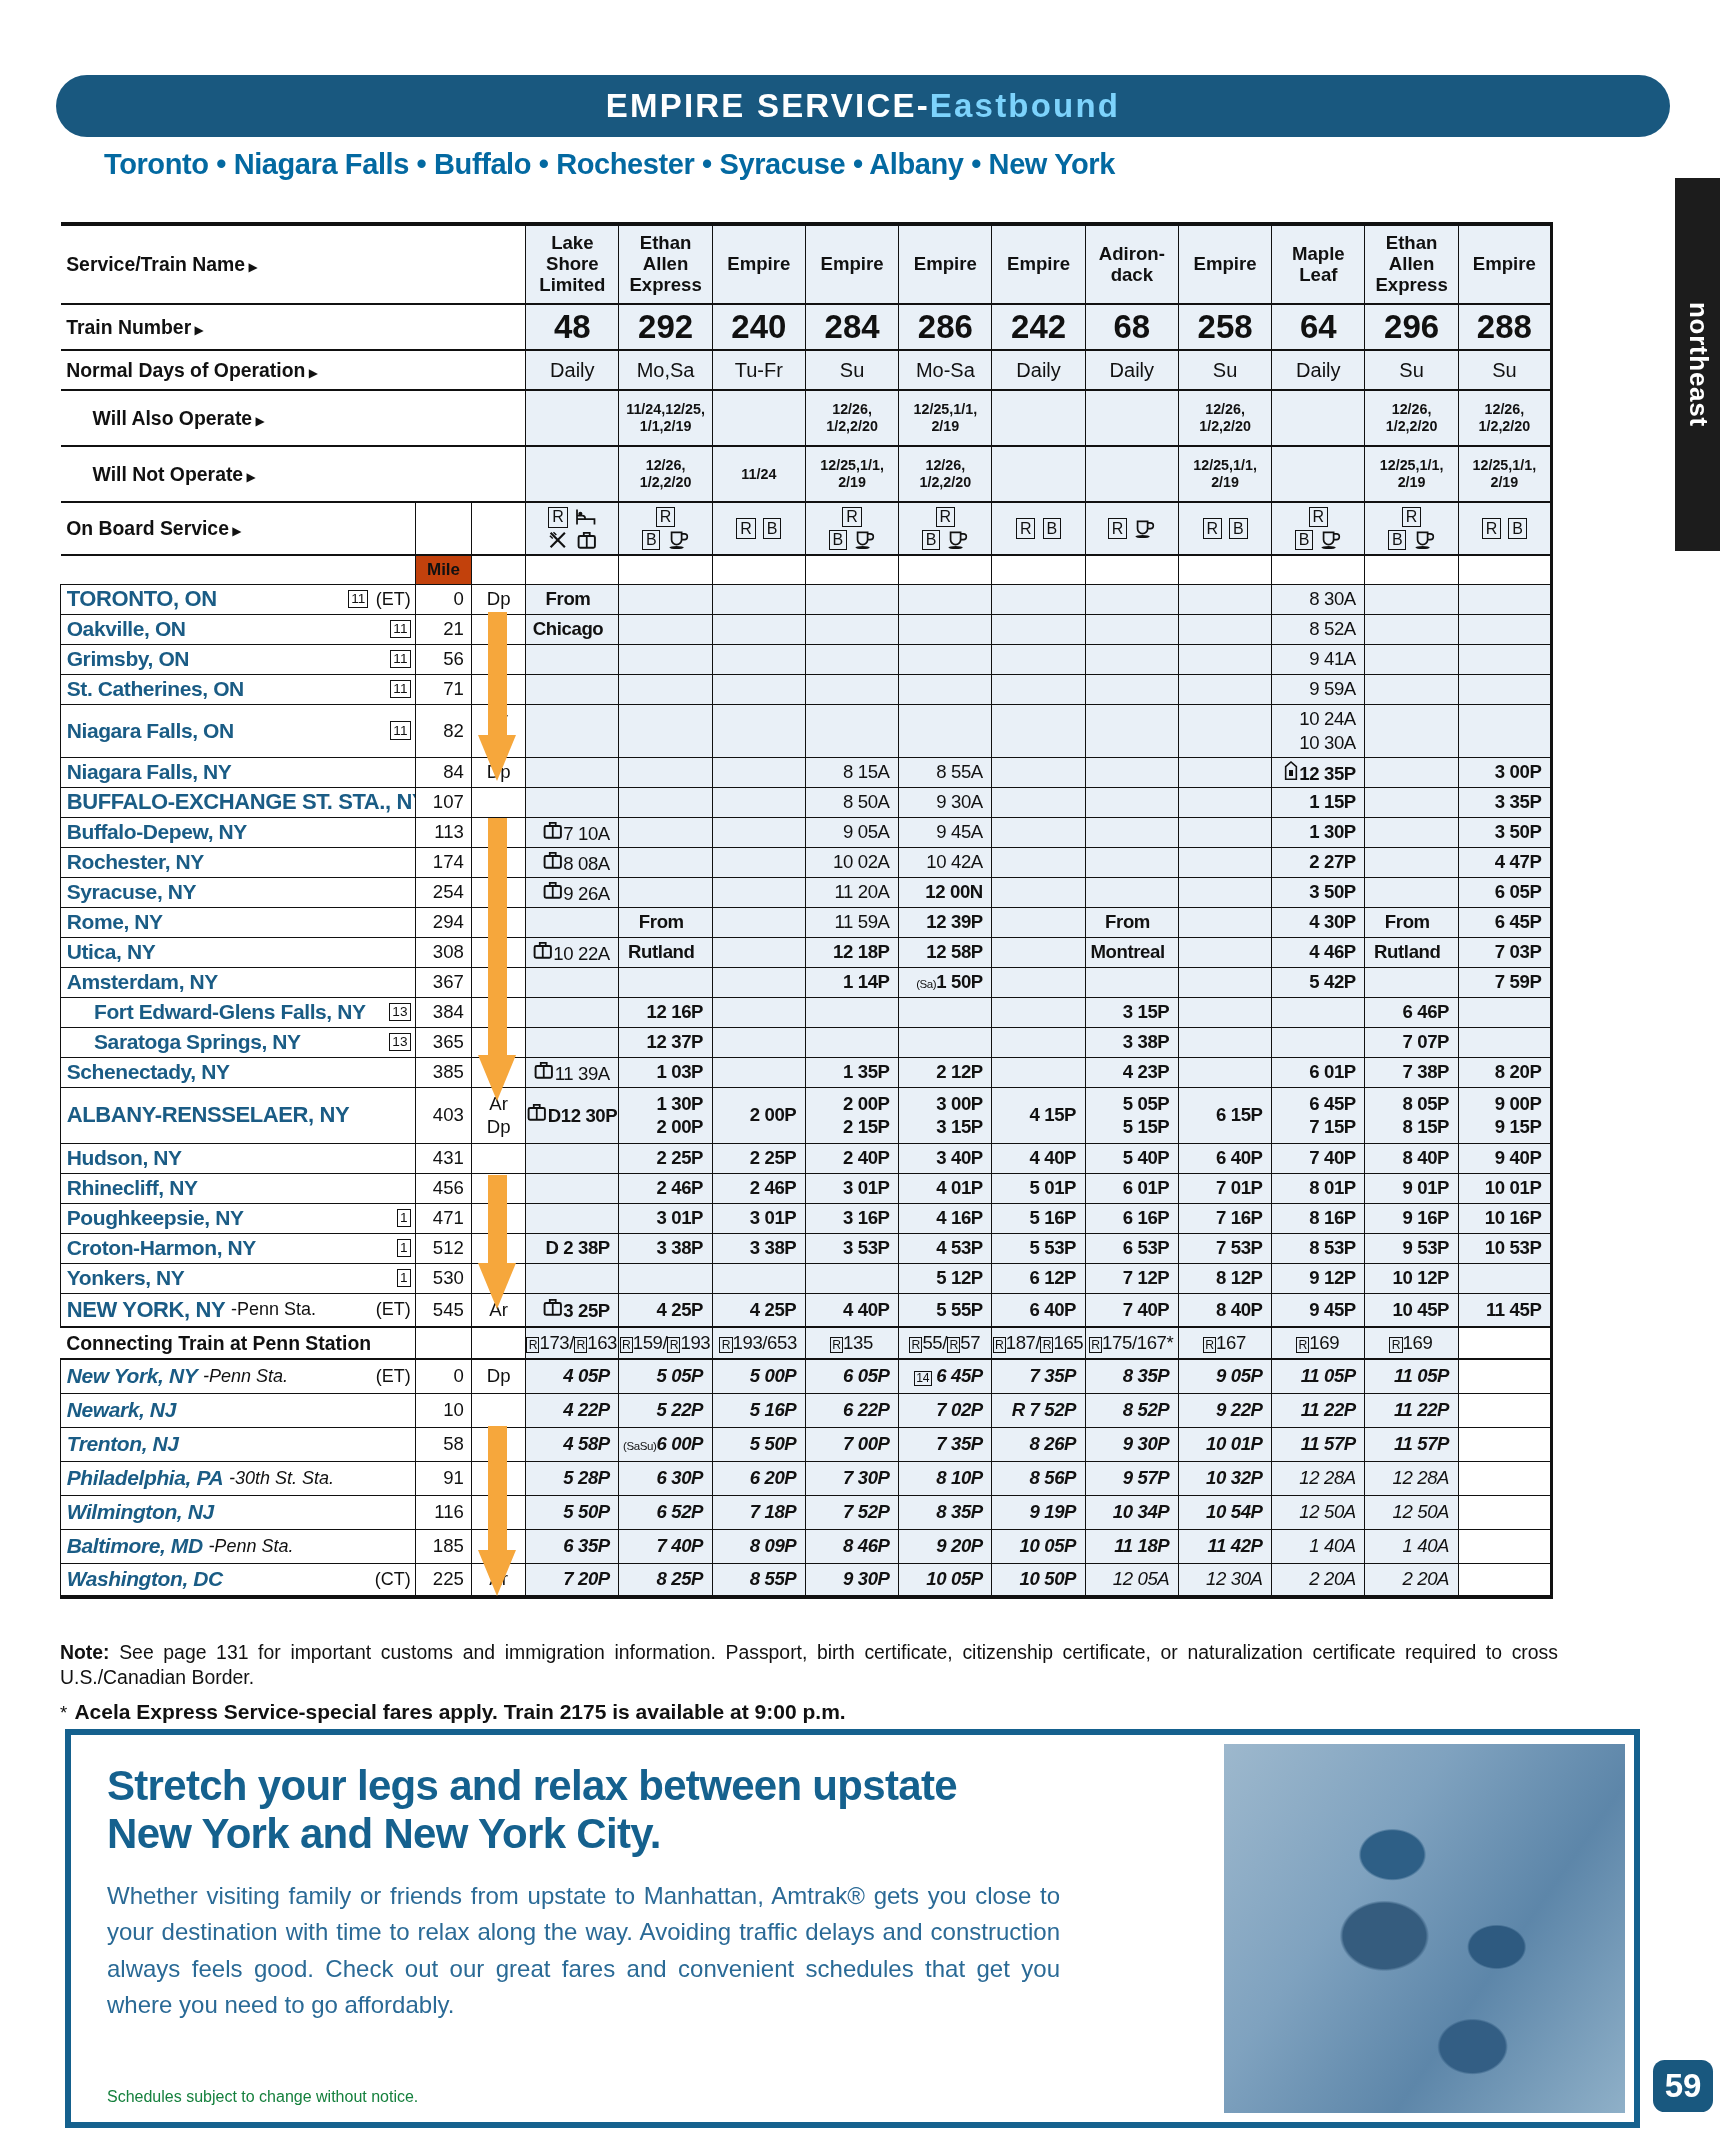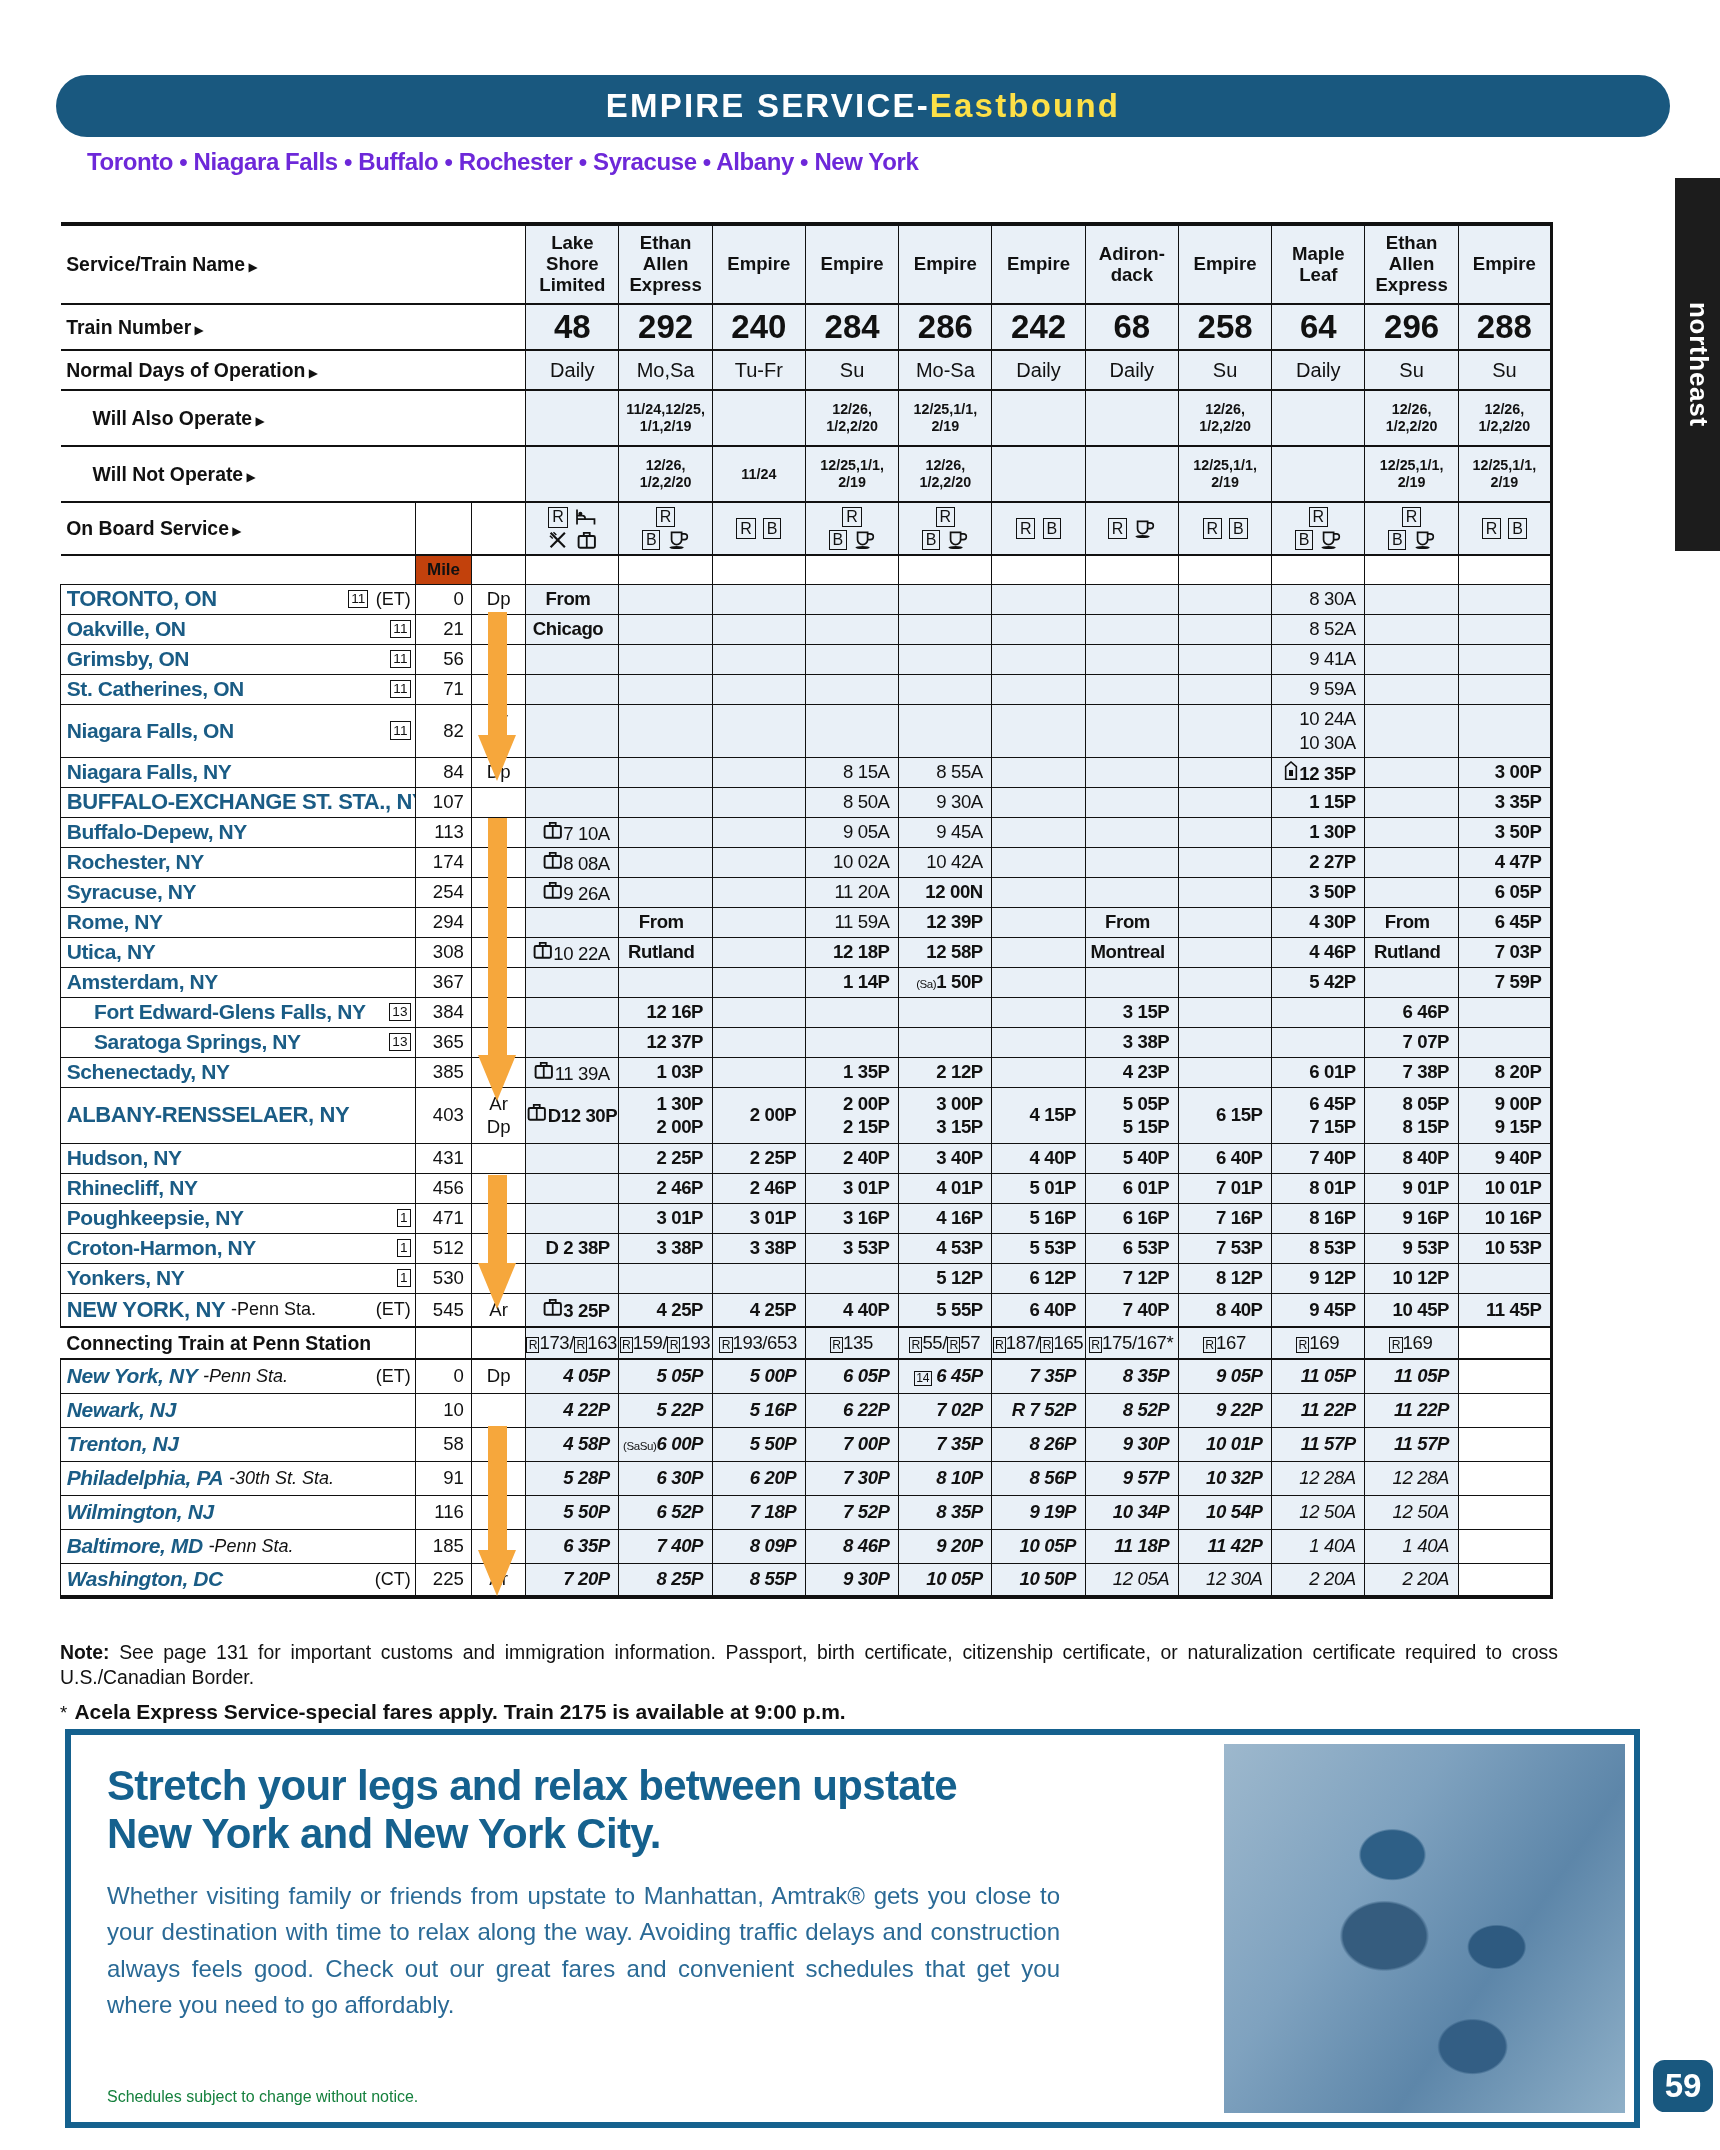--- a/index.html
+++ b/index.html
@@ -2,24 +2,24 @@
 <html style="font-size:11.5px"><head>
 <meta charset="utf-8">
 <style>
   html,body{margin:0;padding:0;background:#fff;}
   #page{position:relative;width:1721px;height:2151px;background:#fff;overflow:hidden;
         font-family:"Liberation Sans","DejaVu Sans",sans-serif;color:#111;}
   
   #banner{position:absolute;left:56px;top:75px;width:1614px;height:62px;border-radius:31px;
           background:#19587f;display:flex;align-items:center;justify-content:center;
           font-size:33px;font-weight:bold;letter-spacing:2.2px;color:#fff;}
-  #banner .hl{color:#fde047;}
+  #banner .hl{color:#7dd3fc;}
   
-  #route-title{position:absolute;left:87px;top:148px;width:1527px;font-size:24px;font-weight:bold;
-               color:#6d28d9;letter-spacing:-0.4px;}
+  #route-title{position:absolute;left:104px;top:148px;width:1527px;font-size:29px;font-weight:bold;
+               color:#0369a1;letter-spacing:-0.4px;}
   
   #side-tab{position:absolute;left:1675px;top:178px;width:46px;height:373px;background:#1c1c1c;
             color:#fff;display:flex;align-items:center;justify-content:center;
             writing-mode:vertical-rl;font-size:26px;font-weight:bold;letter-spacing:0.7px;}
   
   #ttwrap{position:absolute;left:60px;top:222px;width:1493px;}
   table#tt{border-collapse:collapse;table-layout:fixed;width:1493px;}
   #tt td{border:1.4px solid #111;padding:0;vertical-align:middle;overflow:hidden;}
   #tt td.lab{border-left:none;background:#fff;}
   #tt tr.topline td{border-top:4.3px solid #111;}

